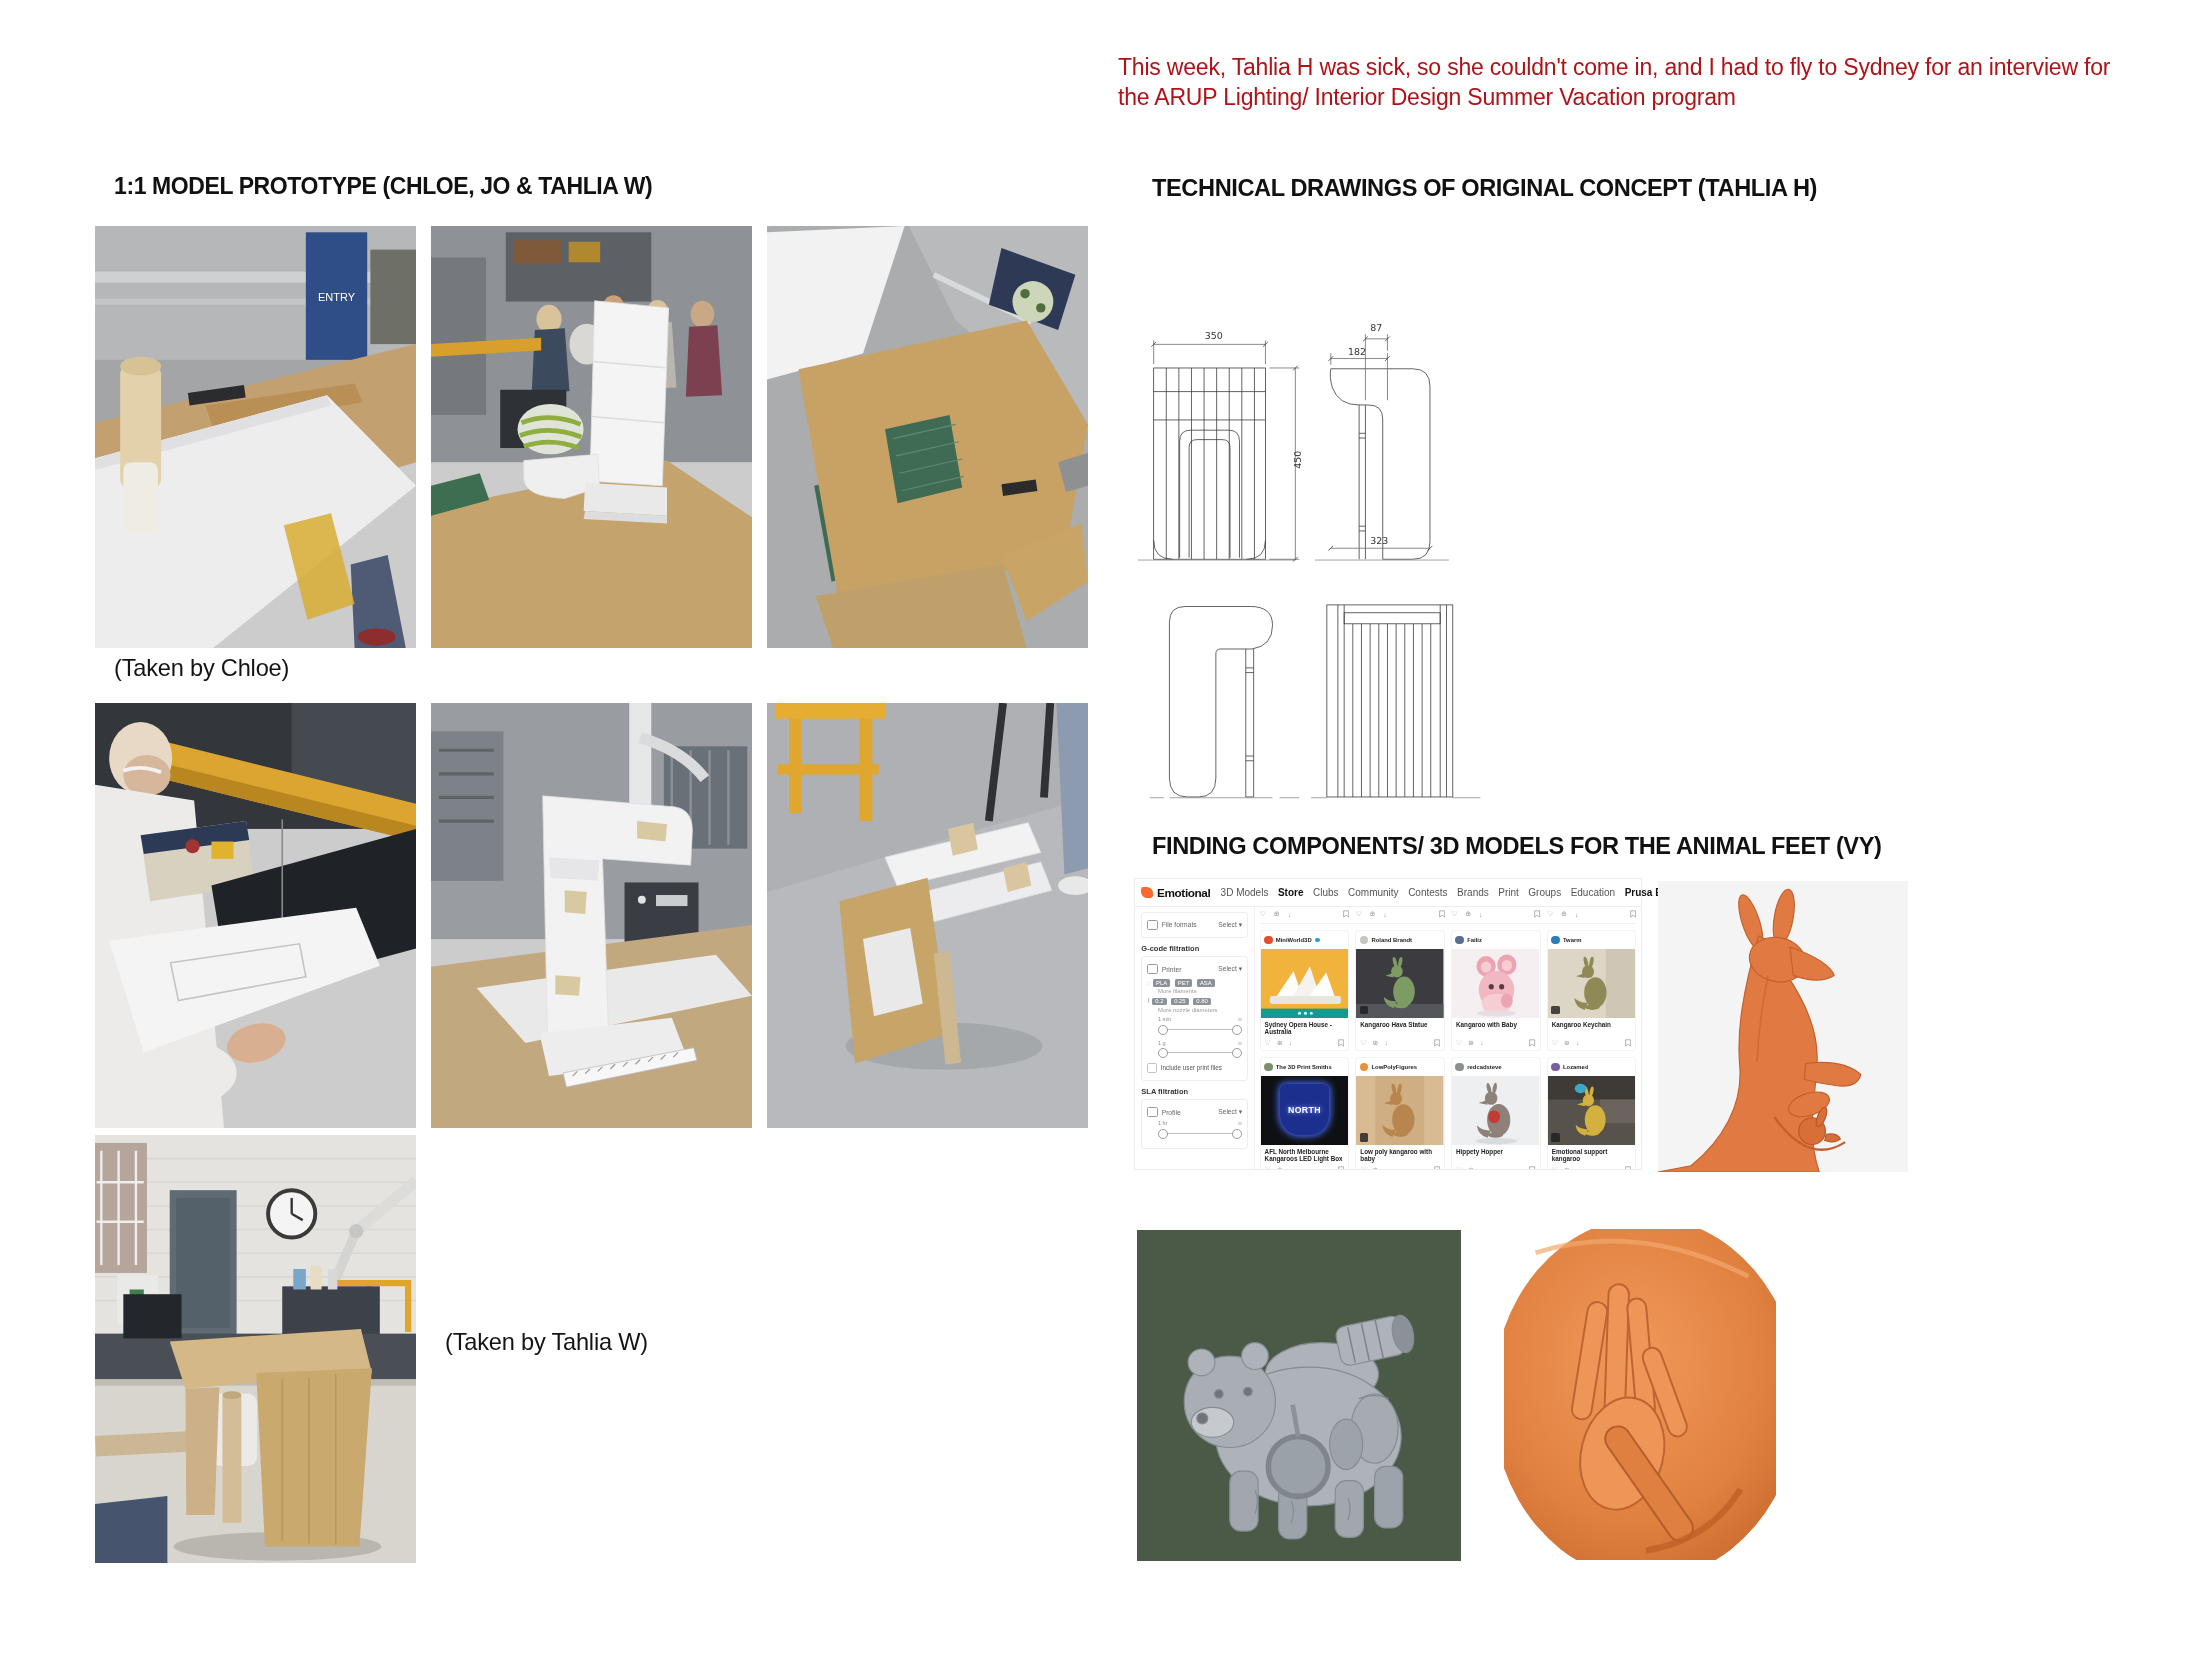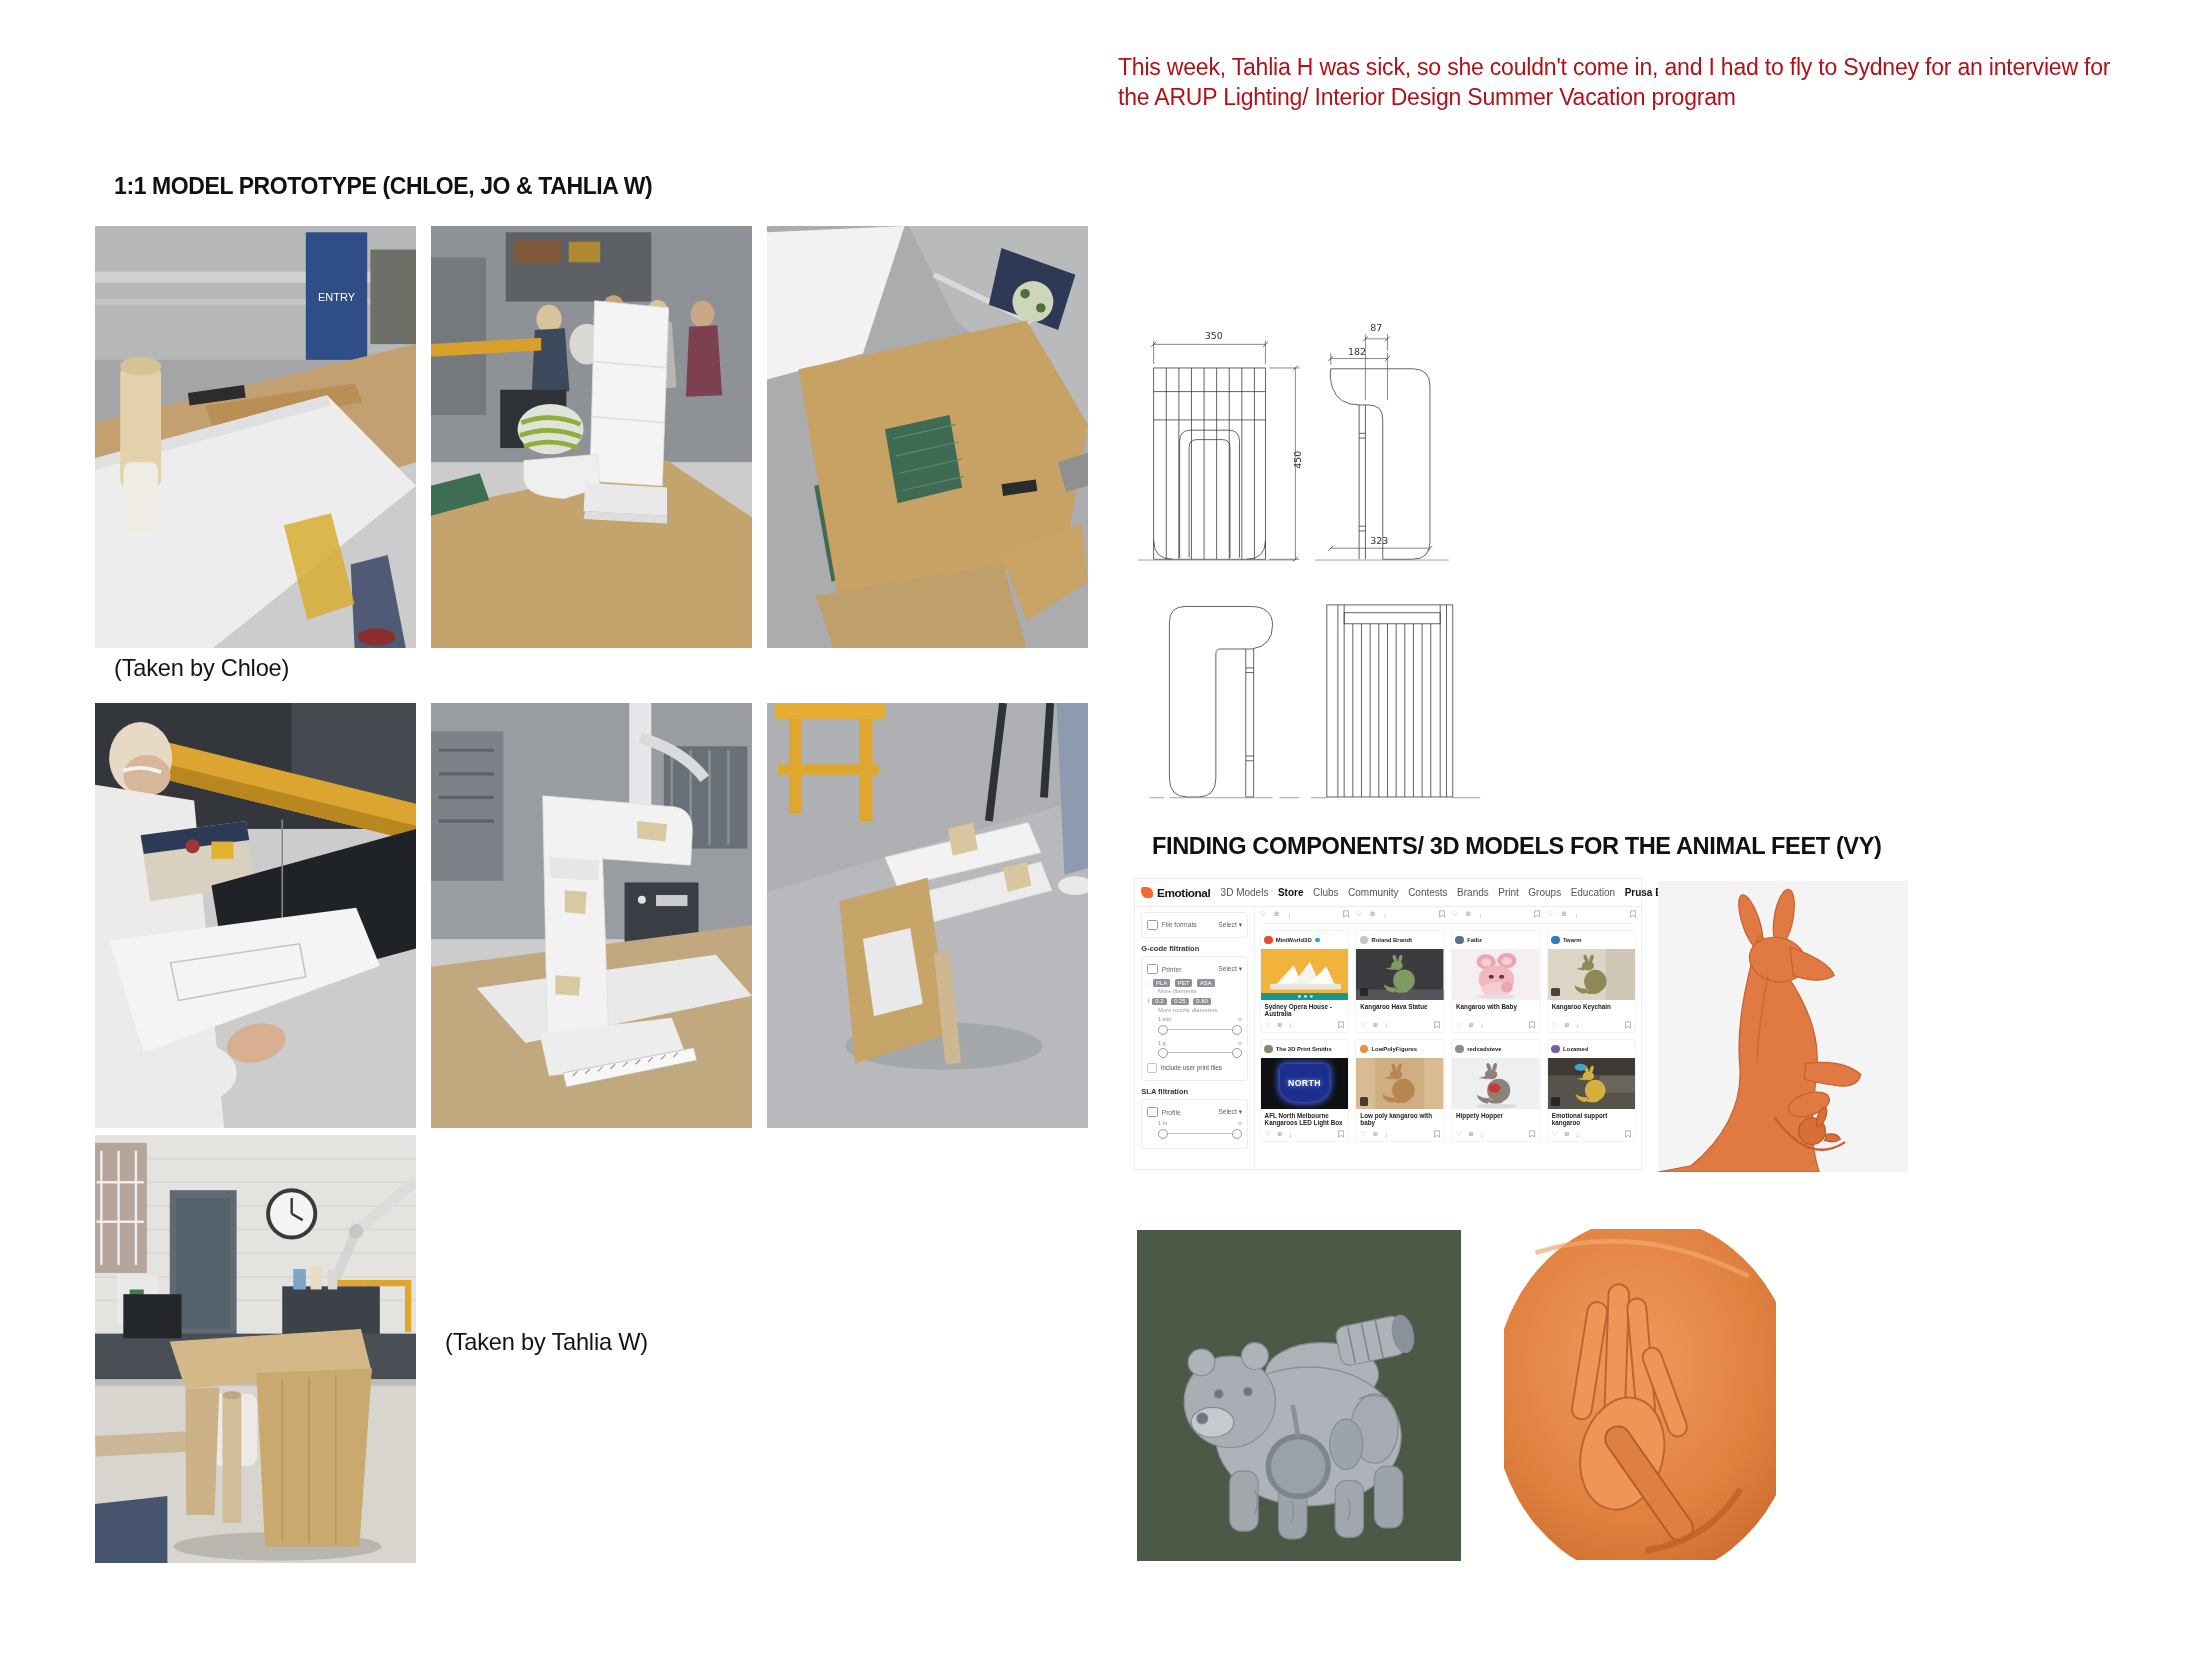--- a/index.html
+++ b/index.html
@@ -51,21 +51,21 @@
   .pr-cards{flex:1;padding:0 4.7px;box-sizing:border-box;}
   .strip{display:flex;gap:6.3px;border-bottom:0.8px solid #f2f2f2;padding:3.2px 0 4.7px 0;}
   .strip .cell{flex:1;display:flex;align-items:center;gap:7.9px;color:#9a9a9a;font-size:7px;}
   .strip .cell .bmwrap{margin-left:auto;}
   .cardrow{display:flex;gap:6.3px;margin-top:6.3px;}
   .card{flex:1;background:#fff;border:0.8px solid #f3f3f3;border-radius:3.2px;overflow:hidden;}
   .chead{display:flex;align-items:center;gap:3.2px;padding:2.4px 3.2px;height:12.6px;}
   .av{width:8.7px;height:8.7px;border-radius:50%;flex:none;}
   .cuser{font-size:5.9px;font-weight:700;color:#222;white-space:nowrap;overflow:hidden;}
   .vdot{width:4.7px;height:4.7px;border-radius:50%;background:#2a9bd6;flex:none;}
-  .cimg{position:relative;height:51px;overflow:hidden;}
+  .cimg{position:relative;height:69px;overflow:hidden;}
   .cimg svg{display:block;width:100%;height:100%;}
   .aibadge{position:absolute;left:3.2px;bottom:3.2px;width:8.7px;height:8.7px;background:rgba(30,30,30,.8);border-radius:1.6px;}
   .ctitle{font-size:6.3px;font-weight:700;color:#222;padding:3.2px 3.9px 1.6px 3.9px;line-height:7px;height:15px;overflow:hidden;}
   .cfoot{display:flex;align-items:center;gap:6.3px;padding:1.6px 3.9px 3.2px 3.9px;color:#9a9a9a;font-size:6.7px;}
   .cfoot .bmwrap{margin-left:auto;}
   .bm{width:6.3px;height:7.9px;display:block;}
   .shield{position:absolute;left:22%;top:12%;width:56%;height:74%;background:#1c2f8f;
           border-radius:6.3px 6.3px 40% 40%;box-shadow:0 0 7.9px 1.6px #4a6cff;display:flex;align-items:center;justify-content:center;}
   .shield span{color:#fff;font-size:8.7px;font-weight:800;letter-spacing:0.4px;text-shadow:0 0 4.7px #9db4ff;}
 
@@ -269,20 +269,21 @@
       <polygon points="115,322 158,320 152,482 116,482" fill="#cbb088"></polygon>
       <rect x="162" y="330" width="24" height="162" fill="#d2bd96"></rect>
       <ellipse cx="174" cy="330" rx="12" ry="5" fill="#bfa87e"></ellipse>
     </svg>
   </div>
 
   <div class="abs caption" style="left:445px;top:1329px;">(Taken by Tahlia W)</div>
 
   <div class="abs note" style="left:1118px;top:52px;">This week, Tahlia H was sick, so she couldn't come in, and I had to fly to Sydney for an interview for the ARUP Lighting/ Interior Design Summer Vacation program</div>
 
+  <div class="abs section-title" style="left:1152px;top:175px;">TECHNICAL DRAWINGS OF ORIGINAL CONCEPT (TAHLIA H)</div>
 
 
   <svg class="abs tsvg" style="left:1134px;top:315px;" width="551" height="520" viewBox="0 0 700 660">
     <g stroke="#3a3a3a" stroke-width="1" fill="none">
 
       <rect x="25" y="67" width="142" height="243"></rect>
       <path d="M41,67 V310 M57,67 V310 M73,67 V310 M89,67 V310 M105,67 V310 M121,67 V310 M137,67 V310 M153,67 V310"></path>
       <path d="M25,97 H167 M25,133 H167"></path>
       <path d="M58,308 V160 Q58,146 72,146 H120 Q134,146 134,160 V308"></path>
       <path d="M70,308 V168 Q70,158 80,158 H112 Q122,158 122,168 V308"></path>

